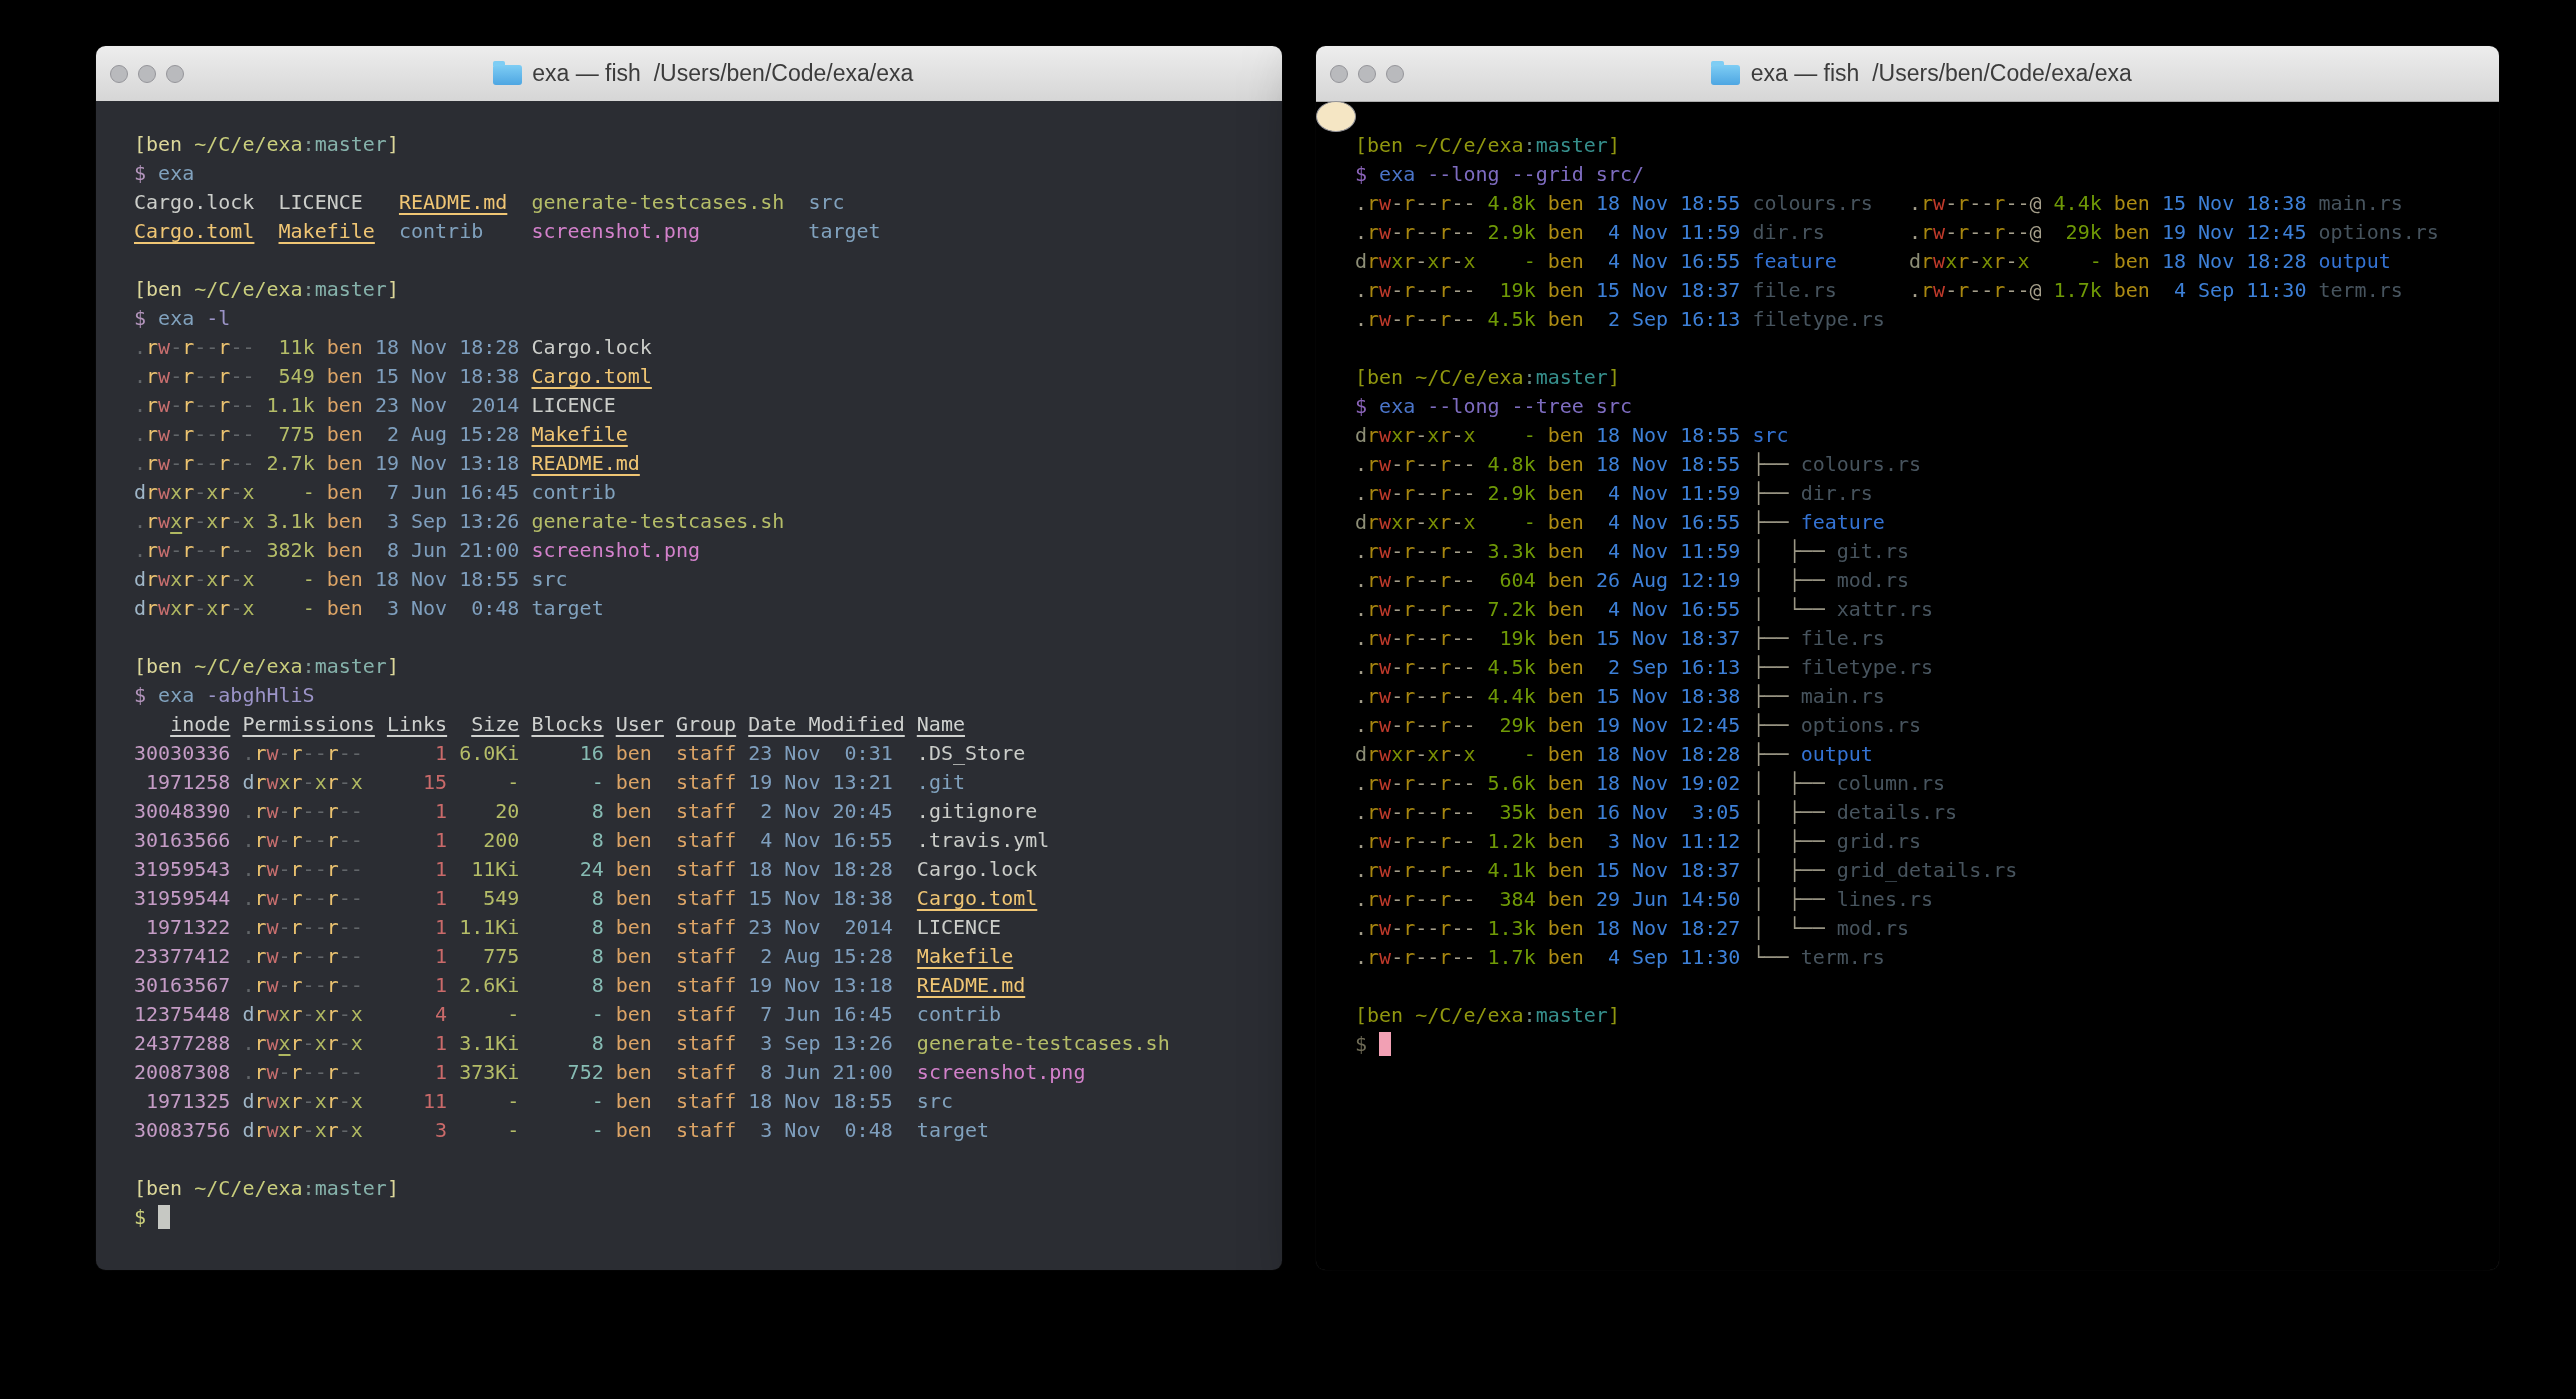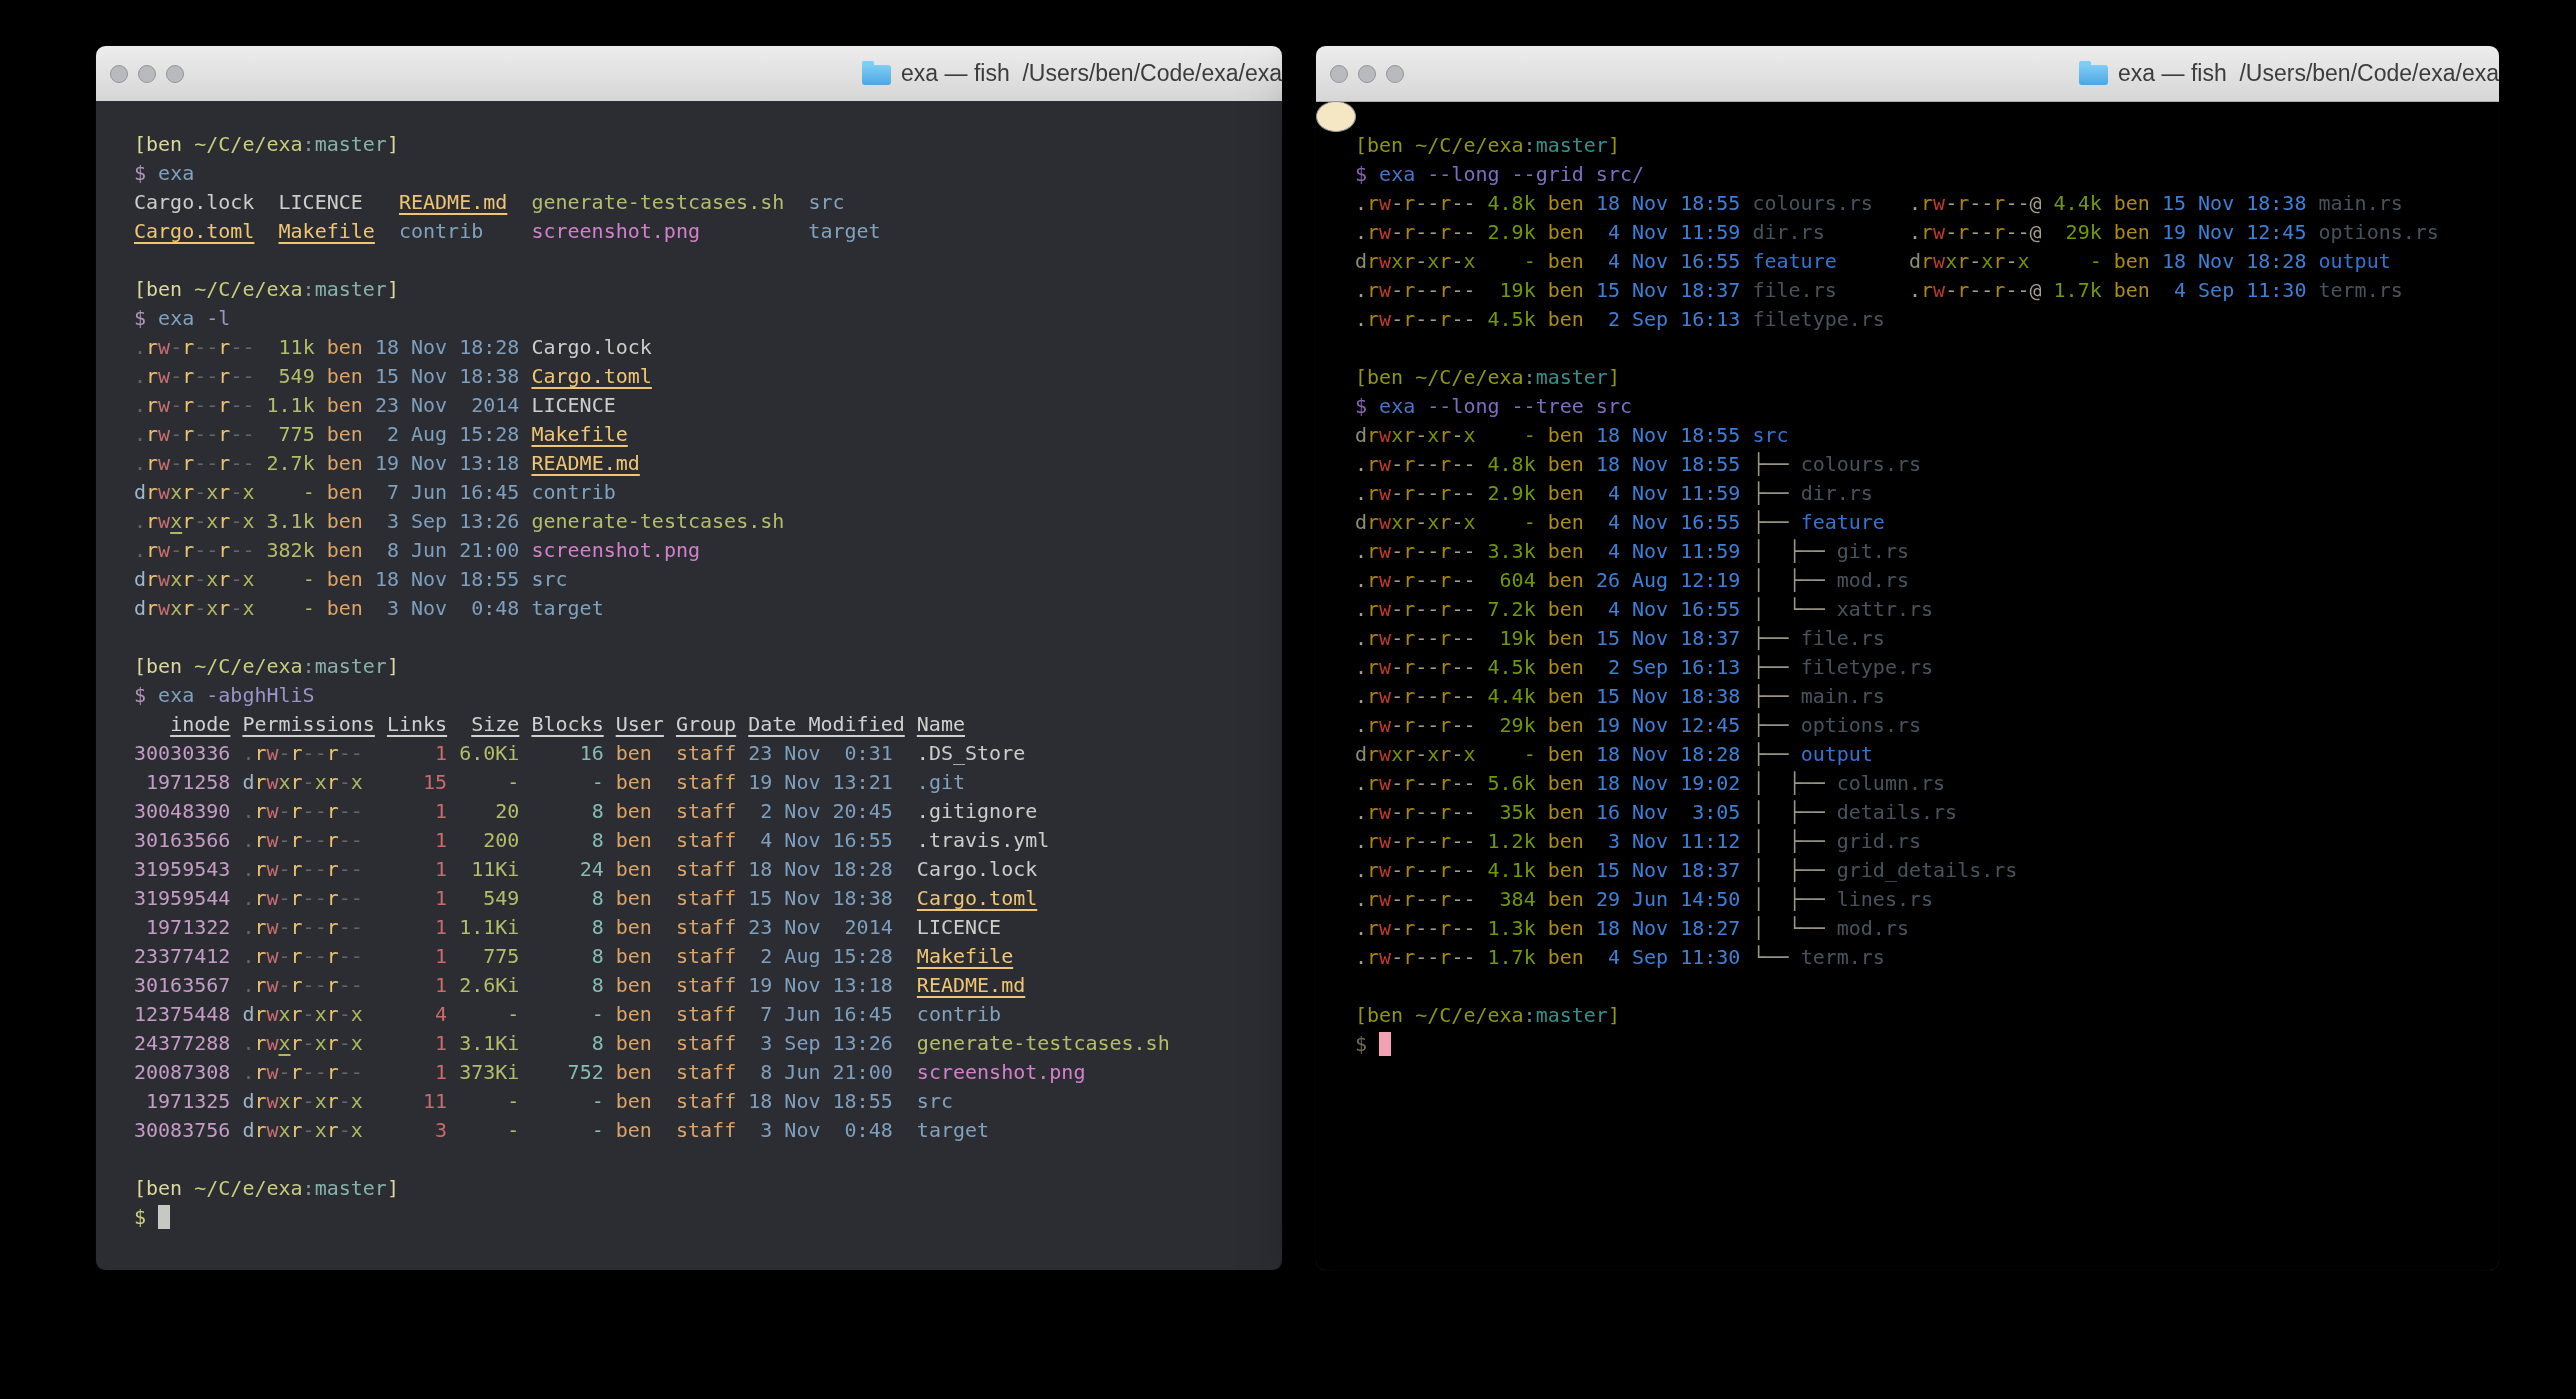--- a/index.html
+++ b/index.html
@@ -16,21 +16,21 @@
     overflow:hidden;
     box-shadow:0 23px 67px rgba(0,0,0,0.65), 0 0 1px rgba(255,255,255,0.25);
   }
   .window.left  { left:96px;  top:46px; width:1186px; height:1224px; }
   .window.right { left:1316px; top:46px; width:1183px; height:1224px; }
   .titlebar {
     height:55px;
     background:linear-gradient(#ededed,#d6d6d6);
     border-bottom:1px solid #acacac;
     position:relative;
-    display:flex; align-items:center; justify-content:flex-end;padding-left:28px;
+    display:flex; align-items:center; justify-content:center;padding-left:28px;
   }
   .lights {
     position:absolute; left:14.4px; top:50%; transform:translateY(-50%);
     display:flex; gap:9.6px;
   }
   .light {
     width:18px; height:18px; border-radius:50%;
     background:#b9babd; border:1px solid #95959a;
     box-sizing:border-box; padding:0;
   }

